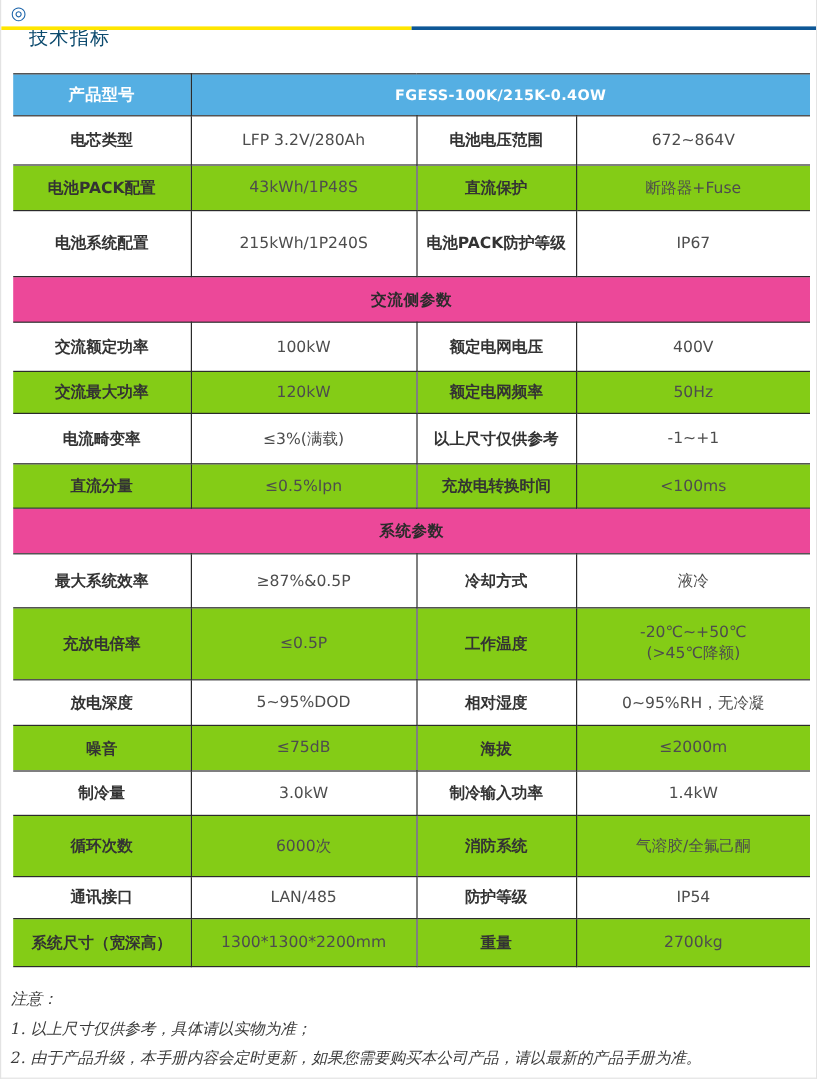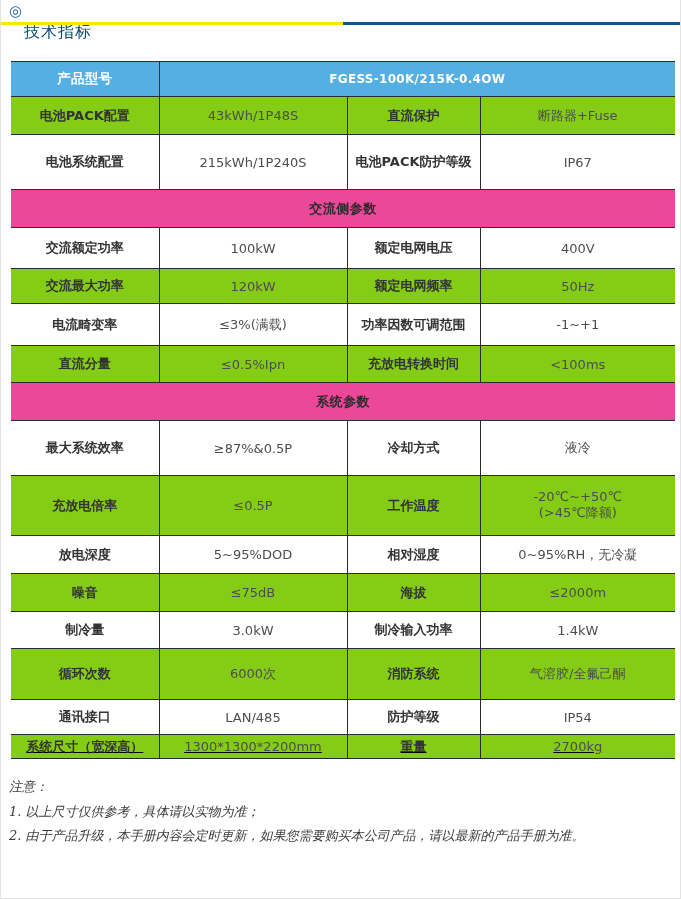--- a/index.html
+++ b/index.html
@@ -68,22 +68,22 @@
   tr.row-grey td { background: #84cc16; }
   tr.row-white td { background: #ffffff; }
 
   tr.section-row td {
     background: #ec4899; color: #2b2b2b;
     font-weight: bold; font-size: 13px; letter-spacing: 0.5px;
   }
 
   
   .h35 { height: 35px; } .h37 { height: 37px; } .h38 { height: 38px; }
-  .h40 { height: 24px; text-decoration: underline; } .h41 { height: 41px; } .h42 { height: 42px; }
-  .h47 { height: 55px; } .h51 { height: 51px; margin-left: 16px; } .h55 { height: 55px; }
+  .h40 { height: 40px; } .h41 { height: 41px; } .h42 { height: 42px; }
+  .h47 { height: 45px; } .h51 { height: 51px; margin-left: 16px; } .h55 { height: 55px; }
   .h60 { height: 60px; }
 
   
   .notes {
     margin: 16px 0 0 8px;
     font-family: "DejaVu Serif", "Liberation Serif", serif;
     font-style: italic;
     color: #3b3b3b;
     font-size: 13px;
     line-height: 1.9;
@@ -110,20 +110,26 @@
         <col style="width:133px">
         <col style="width:195px">
     </colgroup>
 
     <tbody>
         <tr class="model-header h35">
       <th>产品型号</th>
       <th class="model-value" colspan="3">FGESS-100K/215K-0.4OW</th>
     </tr>
 
+    <tr class="row-white h41">
+      <td class="spec-label">电芯类型</td>
+      <td class="spec-value">LFP 3.2V/280Ah</td>
+      <td class="spec-label">电池电压范围</td>
+      <td class="spec-value">672~864V</td>
+    </tr>
 
     <tr class="row-grey h38">
       <td class="spec-label">电池PACK配置</td>
       <td class="spec-value">43kWh/1P48S</td>
       <td class="spec-label">直流保护</td>
       <td class="spec-value">断路器+Fuse</td>
     </tr>
 
     <tr class="row-white h55">
       <td class="spec-label">电池系统配置</td>
@@ -146,21 +152,21 @@
     <tr class="row-grey h35">
       <td class="spec-label">交流最大功率</td>
       <td class="spec-value">120kW</td>
       <td class="spec-label">额定电网频率</td>
       <td class="spec-value">50Hz</td>
     </tr>
 
     <tr class="row-white h42">
       <td class="spec-label">电流畸变率</td>
       <td class="spec-value">≤3%(满载)</td>
-      <td class="spec-label">功率因数可调范围</td>
+      <td class="spec-label">以上尺寸仅供参考</td>
       <td class="spec-value">-1~+1</td>
     </tr>
 
     <tr class="row-grey h37">
       <td class="spec-label">直流分量</td>
       <td class="spec-value">≤0.5%Ipn</td>
       <td class="spec-label">充放电转换时间</td>
       <td class="spec-value">&lt;100ms</td>
     </tr>
 

